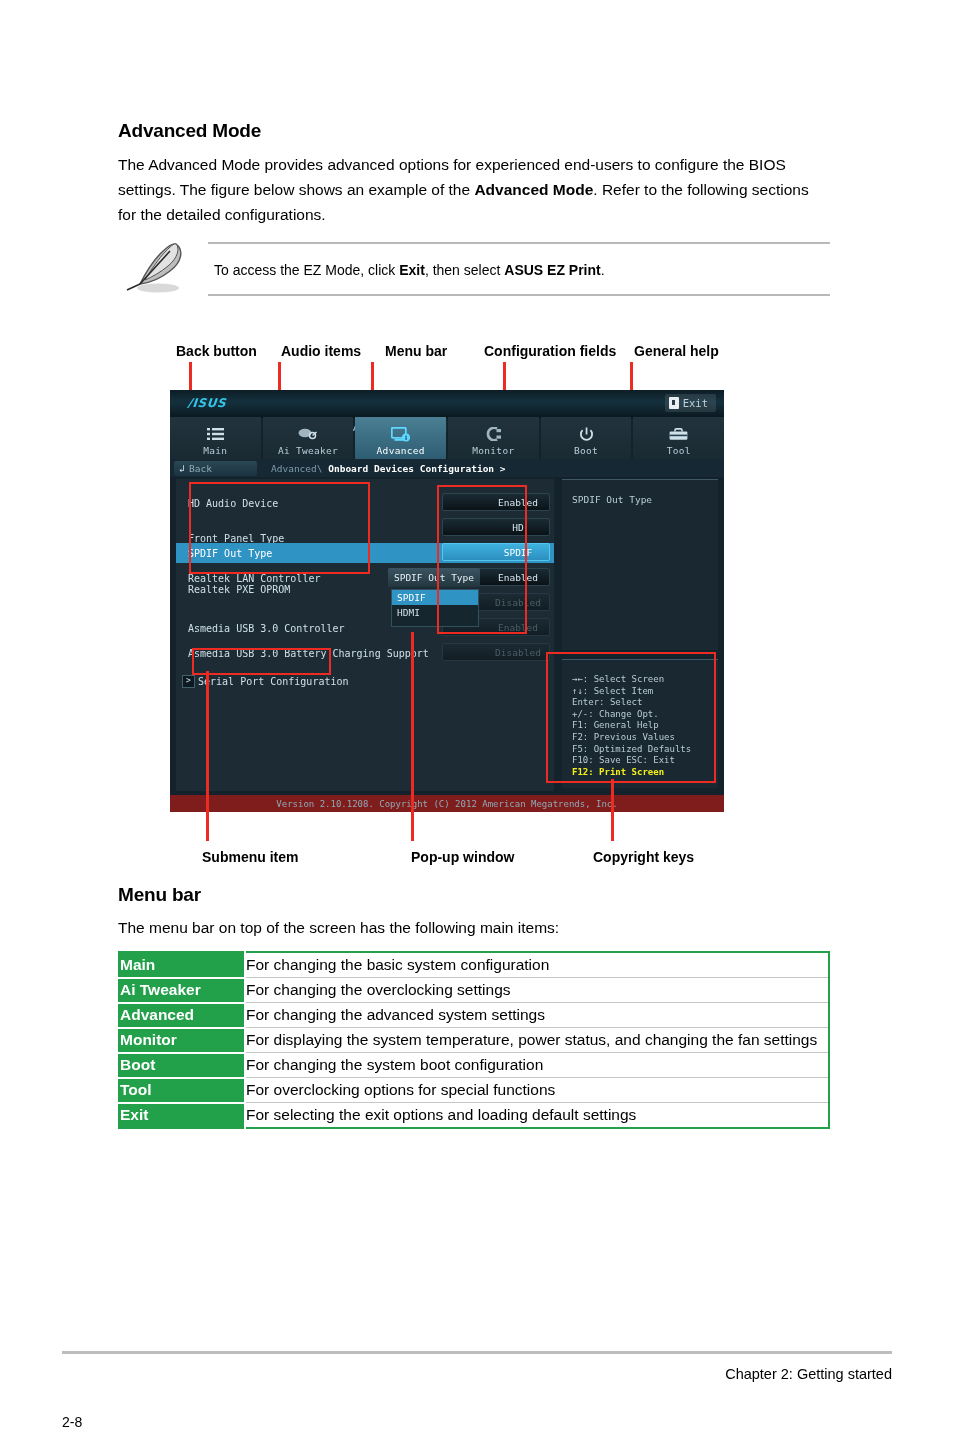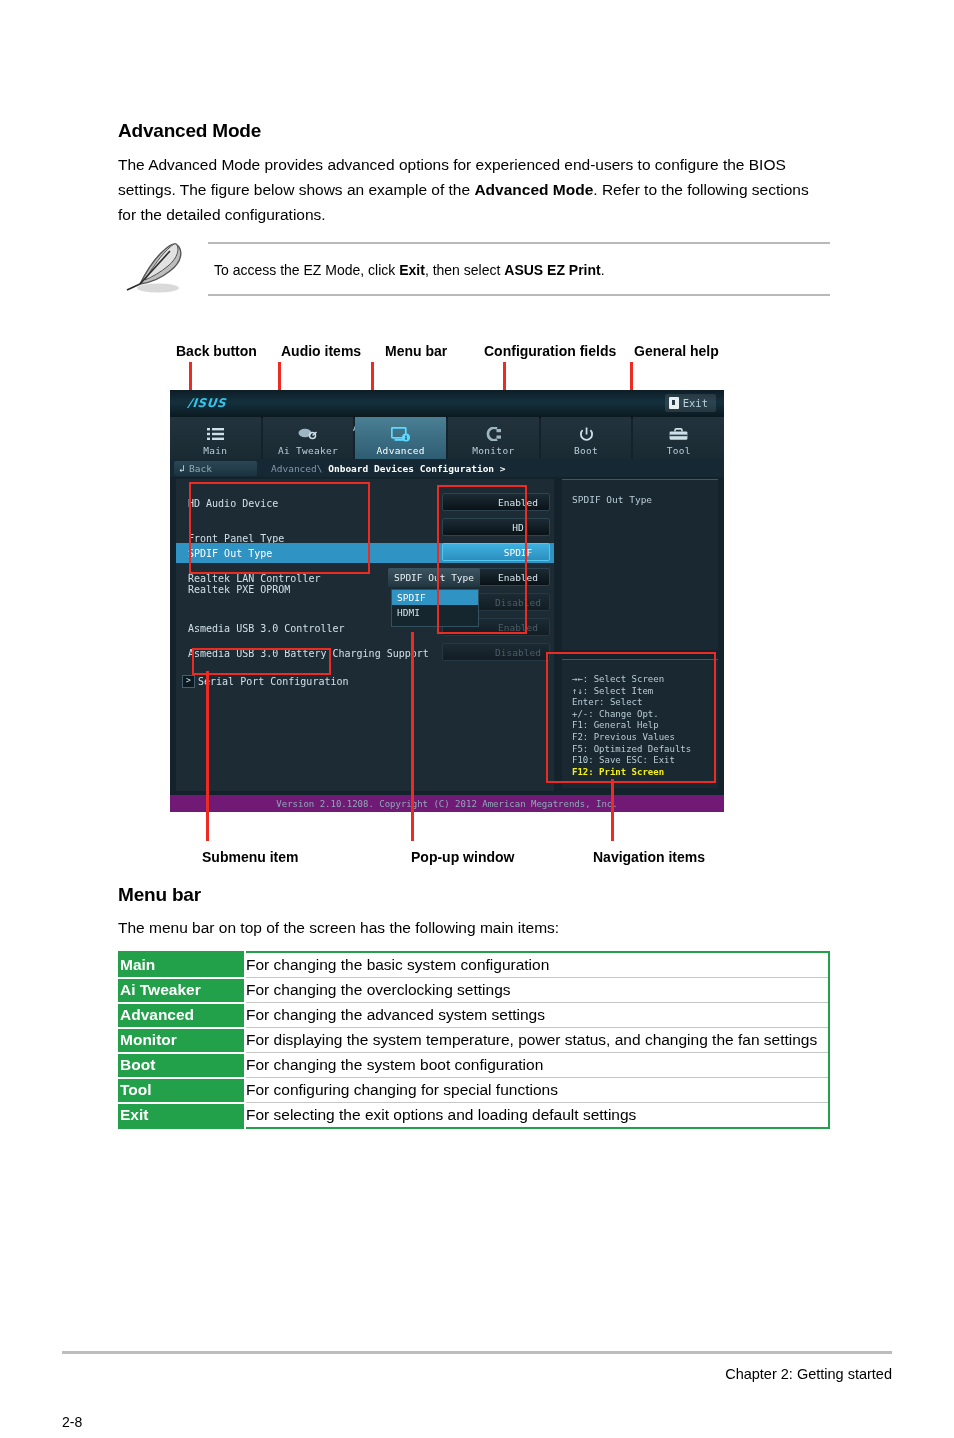--- a/index.html
+++ b/index.html
@@ -157,21 +157,21 @@
   .nav-pane{
     position:absolute;left:392px;top:182px;width:156px;height:128px;
     background:rgba(255,255,255,0.03);border-top:1px solid #3d5a66;
   }
   .nav-line{font-size:9px;color:#b9cdd7;line-height:11.6px;white-space:nowrap;}
   .nav-line.hl{color:#f4f018;font-weight:bold;}
   .nav-list{position:absolute;left:10px;top:14px;}
 
   .bios-footer{
     position:absolute;left:0;bottom:0;width:554px;height:17px;
-    background:#701a75;display:flex;align-items:center;justify-content:center;
+    background:#7f1d1d;display:flex;align-items:center;justify-content:center;
   }
   .bios-footer span{font-size:9px;color:#8ea9b6;}
 
   
   .anno-box{position:absolute;border:2px solid #ee2b22;}
 
   
   .mbtable{
     position:absolute;left:118px;top:951px;width:712px;
     border:2px solid #22a04a;border-collapse:collapse;
@@ -423,21 +423,21 @@
   <div class="anno-box" style="left:437px;top:485px;width:86px;height:145px;"></div>
   <div class="anno-box" style="left:192px;top:648px;width:135px;height:23px;"></div>
   <div class="anno-box" style="left:546px;top:652px;width:166px;height:127px;"></div>
 
   <div class="callout-line" style="left:206px;top:671px;height:170px;"></div>
   <div class="callout-line" style="left:411px;top:632px;height:209px;"></div>
   <div class="callout-line" style="left:611px;top:779px;height:62px;"></div>
 
   <div class="callout-label" style="left:160px;top:849px;">Submenu item</div>
   <div class="callout-label" style="left:369px;top:849px;">Pop-up window</div>
-  <div class="callout-label" style="left:551px;top:849px;">Navigation items</div>
+  <div class="callout-label" style="left:551px;top:849px;">Copyright keys</div>
 
   <h2 class="sec-title" style="left:118px;top:884px;">Menu bar</h2>
   <div class="para" style="left:118px;top:915px;width:712px;">The menu bar on top of the screen has the following main items:</div>
 
   <table class="mbtable">
     <tbody>
         <tr>
       <td class="td-key">Main</td>
       <td class="td-desc">For changing the basic system configuration</td>
     </tr>
@@ -452,21 +452,21 @@
     <tr>
       <td class="td-key">Monitor</td>
       <td class="td-desc">For displaying the system temperature, power status, and changing the fan settings</td>
     </tr>
     <tr>
       <td class="td-key">Boot</td>
       <td class="td-desc">For changing the system boot configuration</td>
     </tr>
     <tr>
       <td class="td-key">Tool</td>
-      <td class="td-desc">For configuring changing for special functions</td>
+      <td class="td-desc">For overclocking options for special functions</td>
     </tr>
     <tr>
       <td class="td-key">Exit</td>
       <td class="td-desc">For selecting the exit options and loading default settings</td>
     </tr>
   </tbody>
     </table>
 
   <div class="foot-rule"></div>
   <div class="foot-left">2-8</div>

